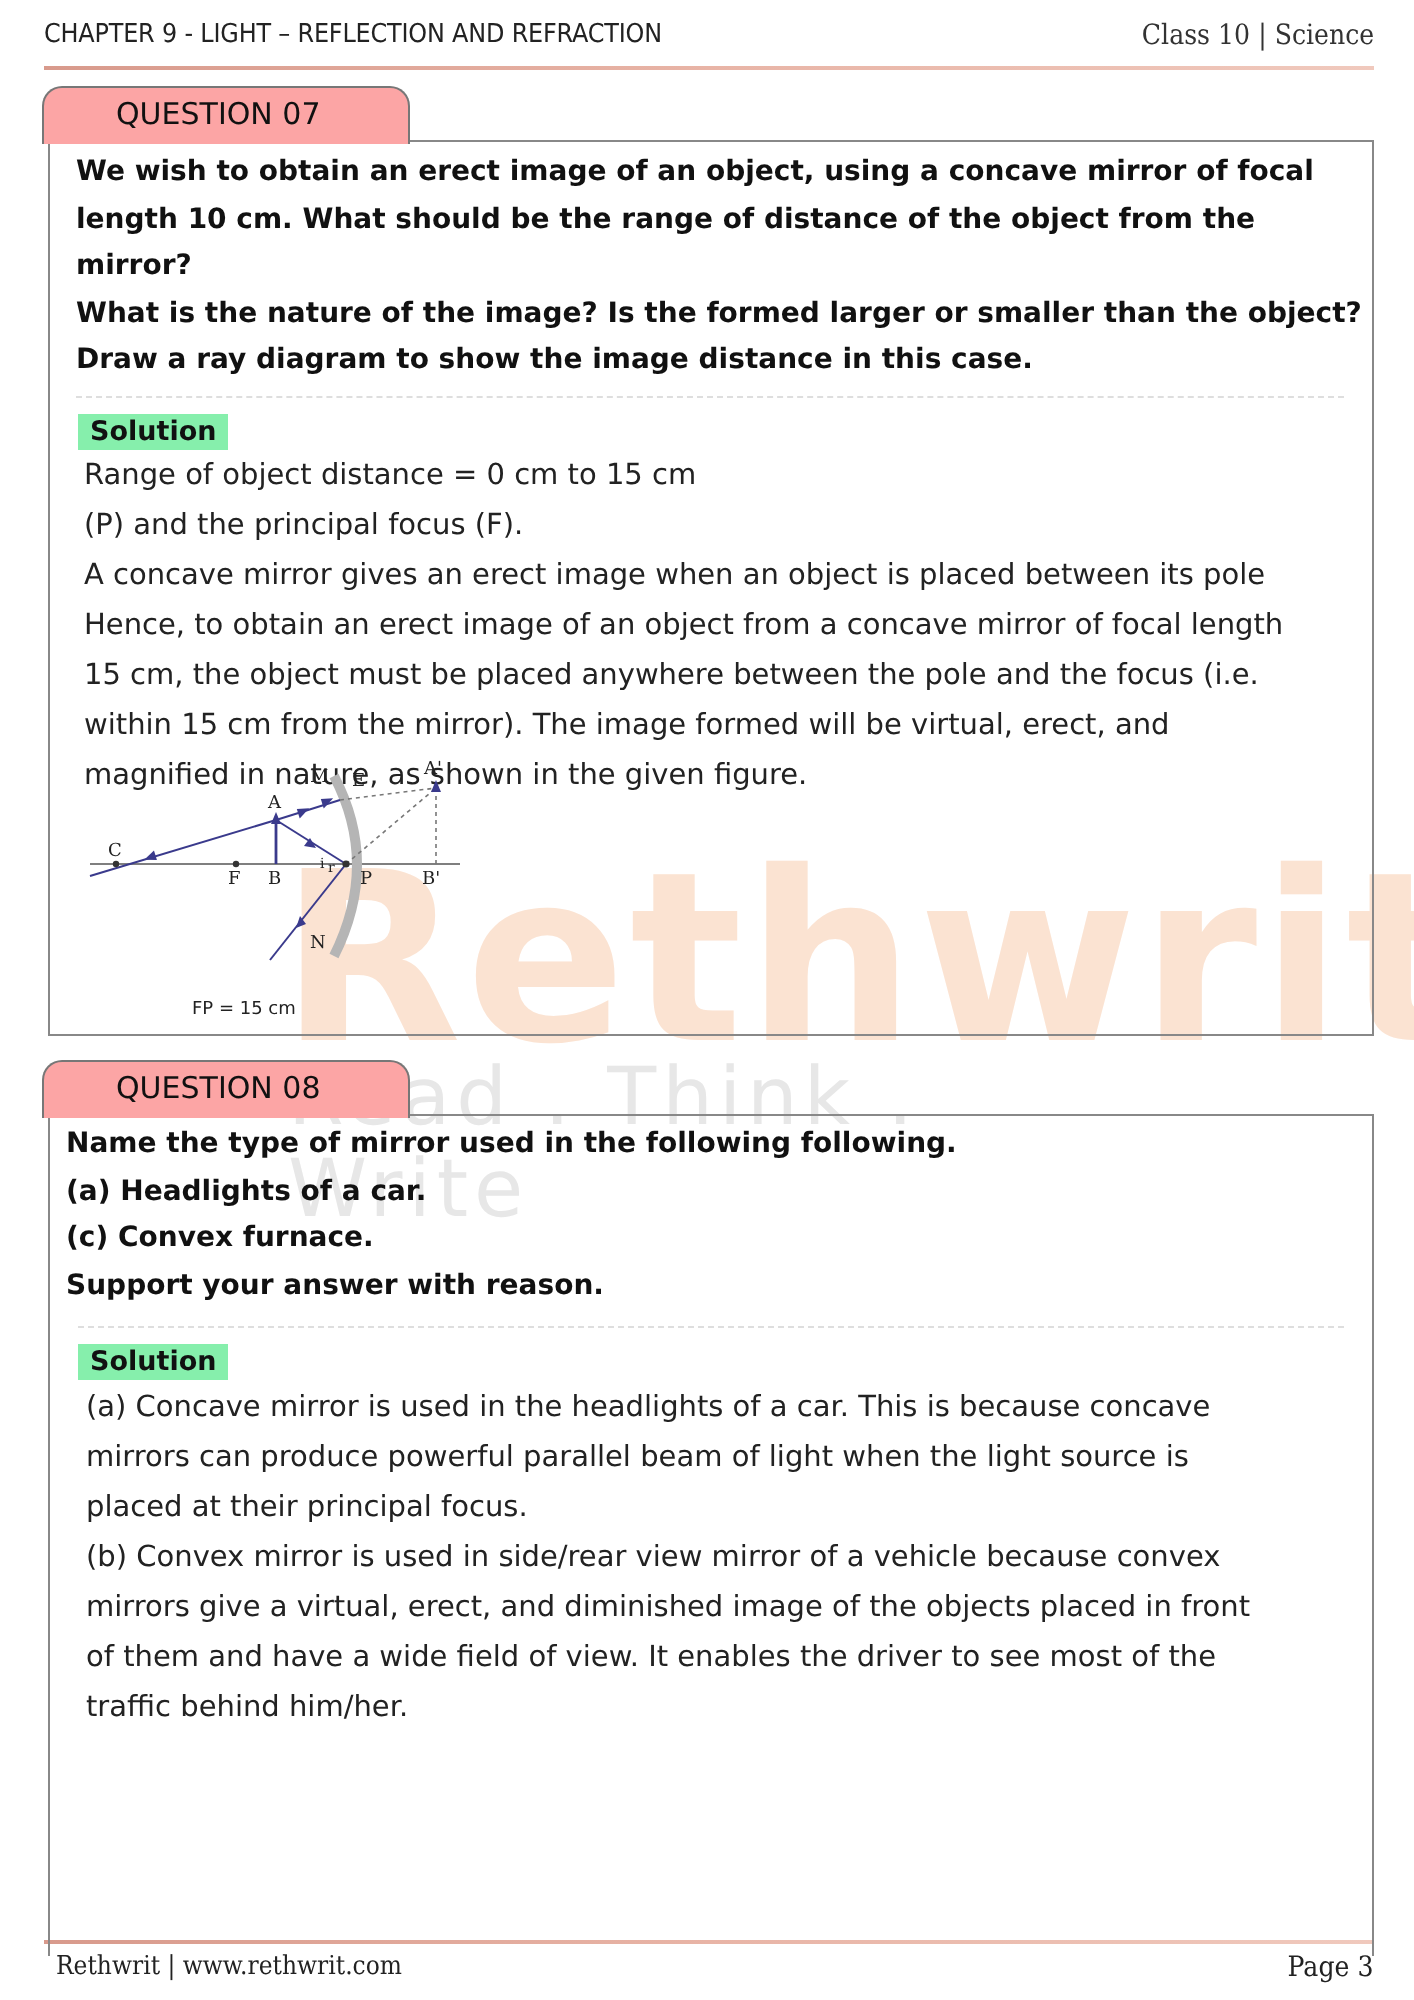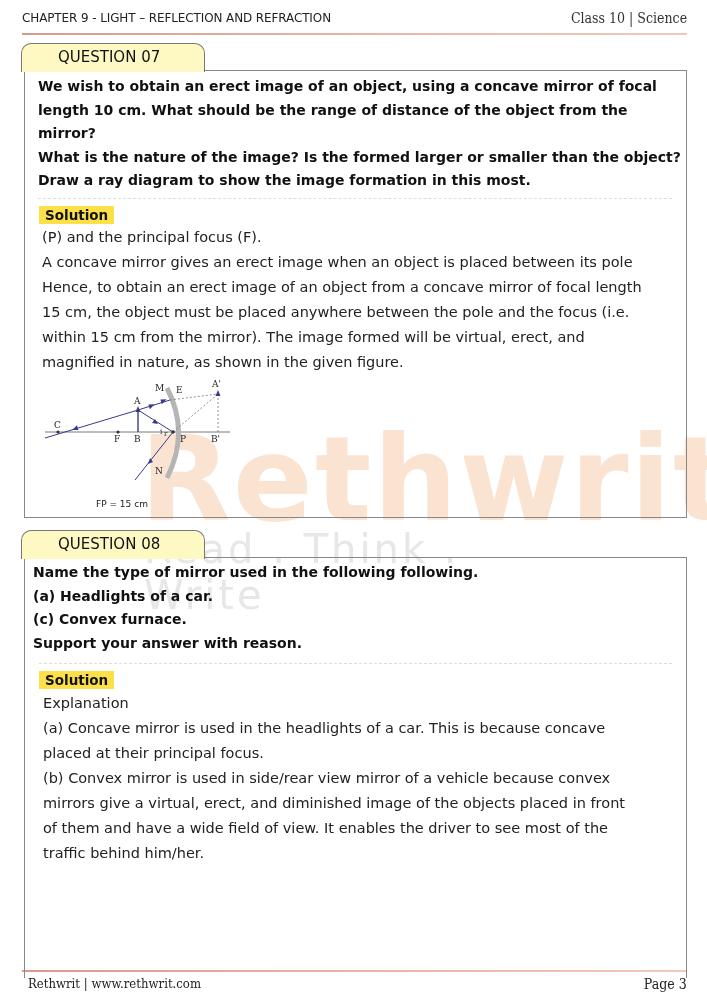--- a/index.html
+++ b/index.html
@@ -7,27 +7,27 @@
 
   .header { position: absolute; left: 22px; right: 20px; top: 0; height: 34px; }
   .header .chapter { position: absolute; left: 0; top: 10px; font-size: 13px; letter-spacing: -0.1px; color: #222; font-family: "DejaVu Sans", sans-serif; transform: scaleX(0.92); transform-origin: left; }
   .header .classinfo { position: absolute; right: 0; top: 10px; font-size: 14px; color: #333; font-family: "DejaVu Serif", serif; transform: scaleX(0.9); transform-origin: right; }
   .rule { position: absolute; left: 22px; right: 20px; height: 2px; background: linear-gradient(to right, #d89a8c, #e8b4a6, #f0c9bd); }
 
   .watermark { position: absolute; left: 140px; top: 420px; width: 440px; pointer-events: none; z-index: 0; }
   .watermark .big { font-family: "DejaVu Sans", sans-serif; font-size: 118px; font-weight: bold; color: #fbe3d2; letter-spacing: 2px; line-height: 1; }
   .watermark .small { font-family: "DejaVu Sans", sans-serif; font-size: 40px; color: #e7e7e7; letter-spacing: 3px; margin-top: -12px; margin-left: 4px; }
 
-  .qtab { position: absolute; width: 182px; height: 28px; background: #fef9c3; border: 1px solid #777; border-bottom: none; border-radius: 10px 10px 0 0; z-index: 2; }
+  .qtab { position: absolute; width: 182px; height: 28px; background: #fca5a5; border: 1px solid #777; border-bottom: none; border-radius: 10px 10px 0 0; z-index: 2; }
   .qtab span { position: absolute; left: 36px; top: 4px; font-size: 15px; color: #111; }
 
   .qbox { position: absolute; left: 24px; right: 20px; border: 1px solid #888; background: transparent; z-index: 1; }
   .qtext { font-weight: bold; font-size: 14px; line-height: 23.5px; color: #111; }
   .sep { border-top: 1px dashed #dedede; margin: 0 14px 0 0; }
-  .sol-label { display: inline-block; background: #fde047; font-weight: bold; font-size: 13.5px; padding: 1px 6px; color: #111; }
+  .sol-label { display: inline-block; background: #86efac; font-weight: bold; font-size: 13.5px; padding: 1px 6px; color: #111; }
   .body-text { font-size: 14.5px; line-height: 25px; color: #222; }
 
   .footer-rule { position: absolute; left: 22px; right: 20px; top: 970px; height: 2px; background: linear-gradient(to right, #d89a8c, #e8b4a6, #f0c9bd); }
   .footer { position: absolute; left: 28px; right: 20px; top: 976px; font-family: "DejaVu Serif", serif; font-size: 13px; color: #222; }
   .footer .left { position: absolute; left: 0; transform: scaleX(0.9); transform-origin: left; }
   .footer .right { position: absolute; right: 0; font-size: 14px; transform: scaleX(0.9); transform-origin: right; }
 
   .diagram { position: absolute; left: 40px; top: 380px; width: 200px; height: 130px; z-index: 1; }
 </style>
 </head>
@@ -45,26 +45,27 @@
 </div>
 
 <div class="qtab" style="left:21px; top:43px;">
   <span>QUESTION 07</span>
 </div>
 <div class="qbox" style="top:70px; height:446px;">
   <div style="padding:4px 0 0 13px;">
     <div class="qtext">We wish to obtain an erect image of an object, using a concave mirror of focal</div>
     <div class="qtext">length 10 cm. What should be the range of distance of the object from the mirror?</div>
     <div class="qtext">What is the nature of the image? Is the formed larger or smaller than the object?</div>
-    <div class="qtext">Draw a ray diagram to show the image formation in this most.</div>
+    <div class="qtext">Draw a ray diagram to show the image distance in this case.</div>
   </div>
   <div class="sep" style="margin-top:5px; margin-left:13px;"></div>
   <div style="padding:6px 0 0 14px;">
     <span class="sol-label">Solution</span>
     <div style="padding-left:3px; margin-top:1px;">
+      <div class="body-text">Range of object distance = 0 cm to 15 cm</div>
       <div class="body-text">(P) and the principal focus (F).</div>
       <div class="body-text">A concave mirror gives an erect image when an object is placed between its pole</div>
       <div class="body-text">Hence, to obtain an erect image of an object from a concave mirror of focal length</div>
       <div class="body-text">15 cm, the object must be placed anywhere between the pole and the focus (i.e.</div>
       <div class="body-text">within 15 cm from the mirror). The image formed will be virtual, erect, and</div>
       <div class="body-text">magnified in nature, as shown in the given figure.</div>
     </div>
   </div>
 </div>
 
@@ -123,22 +124,22 @@
   <div style="padding:3px 0 0 8px;">
     <div class="qtext">Name the type of mirror used in the following following.</div>
     <div class="qtext">(a) Headlights of a car.</div>
     <div class="qtext">(c) Convex furnace.</div>
     <div class="qtext">Support your answer with reason.</div>
   </div>
   <div class="sep" style="margin-top:8px; margin-left:14px;"></div>
   <div style="padding:6px 0 0 14px;">
     <span class="sol-label">Solution</span>
     <div style="padding-left:4px; margin-top:2px;">
-      <div class="body-text">Explanation</div>
       <div class="body-text">(a) Concave mirror is used in the headlights of a car. This is because concave</div>
+      <div class="body-text">mirrors can produce powerful parallel beam of light when the light source is</div>
       <div class="body-text">placed at their principal focus.</div>
       <div class="body-text">(b) Convex mirror is used in side/rear view mirror of a vehicle because convex</div>
       <div class="body-text">mirrors give a virtual, erect, and diminished image of the objects placed in front</div>
       <div class="body-text">of them and have a wide field of view. It enables the driver to see most of the</div>
       <div class="body-text">traffic behind him/her.</div>
     </div>
   </div>
 </div>
 
 <div class="footer-rule"></div>

